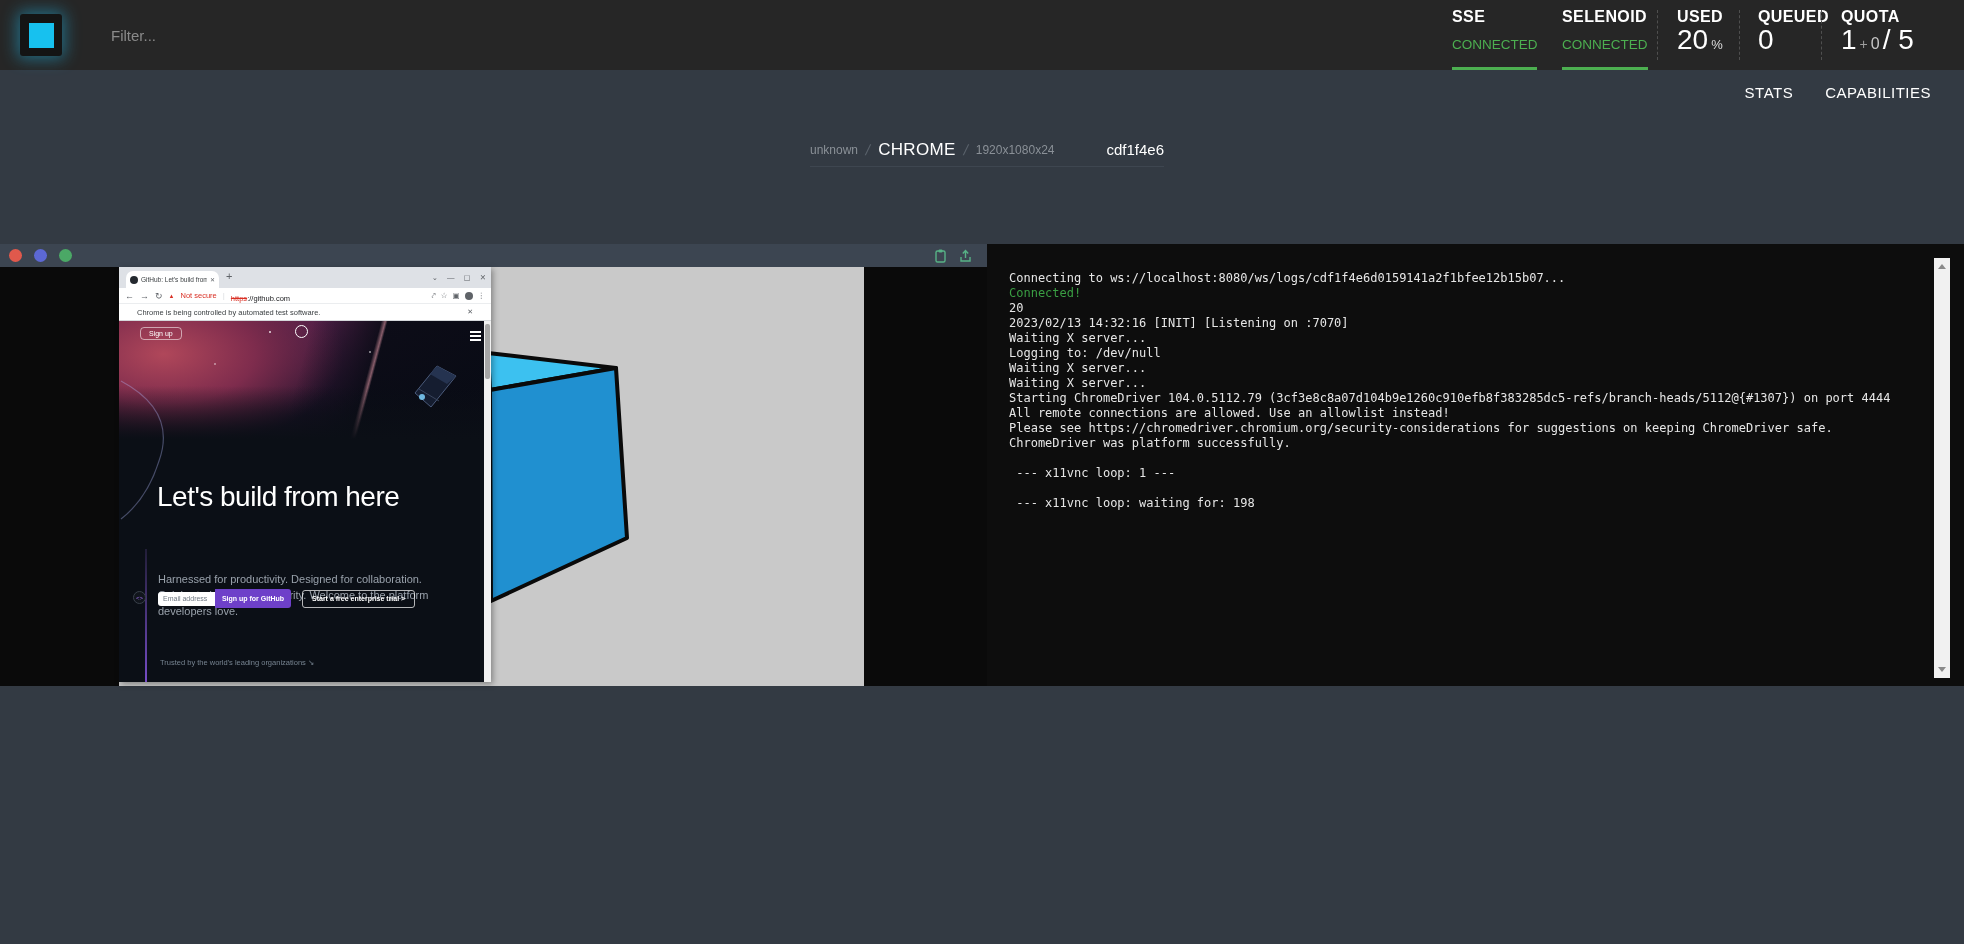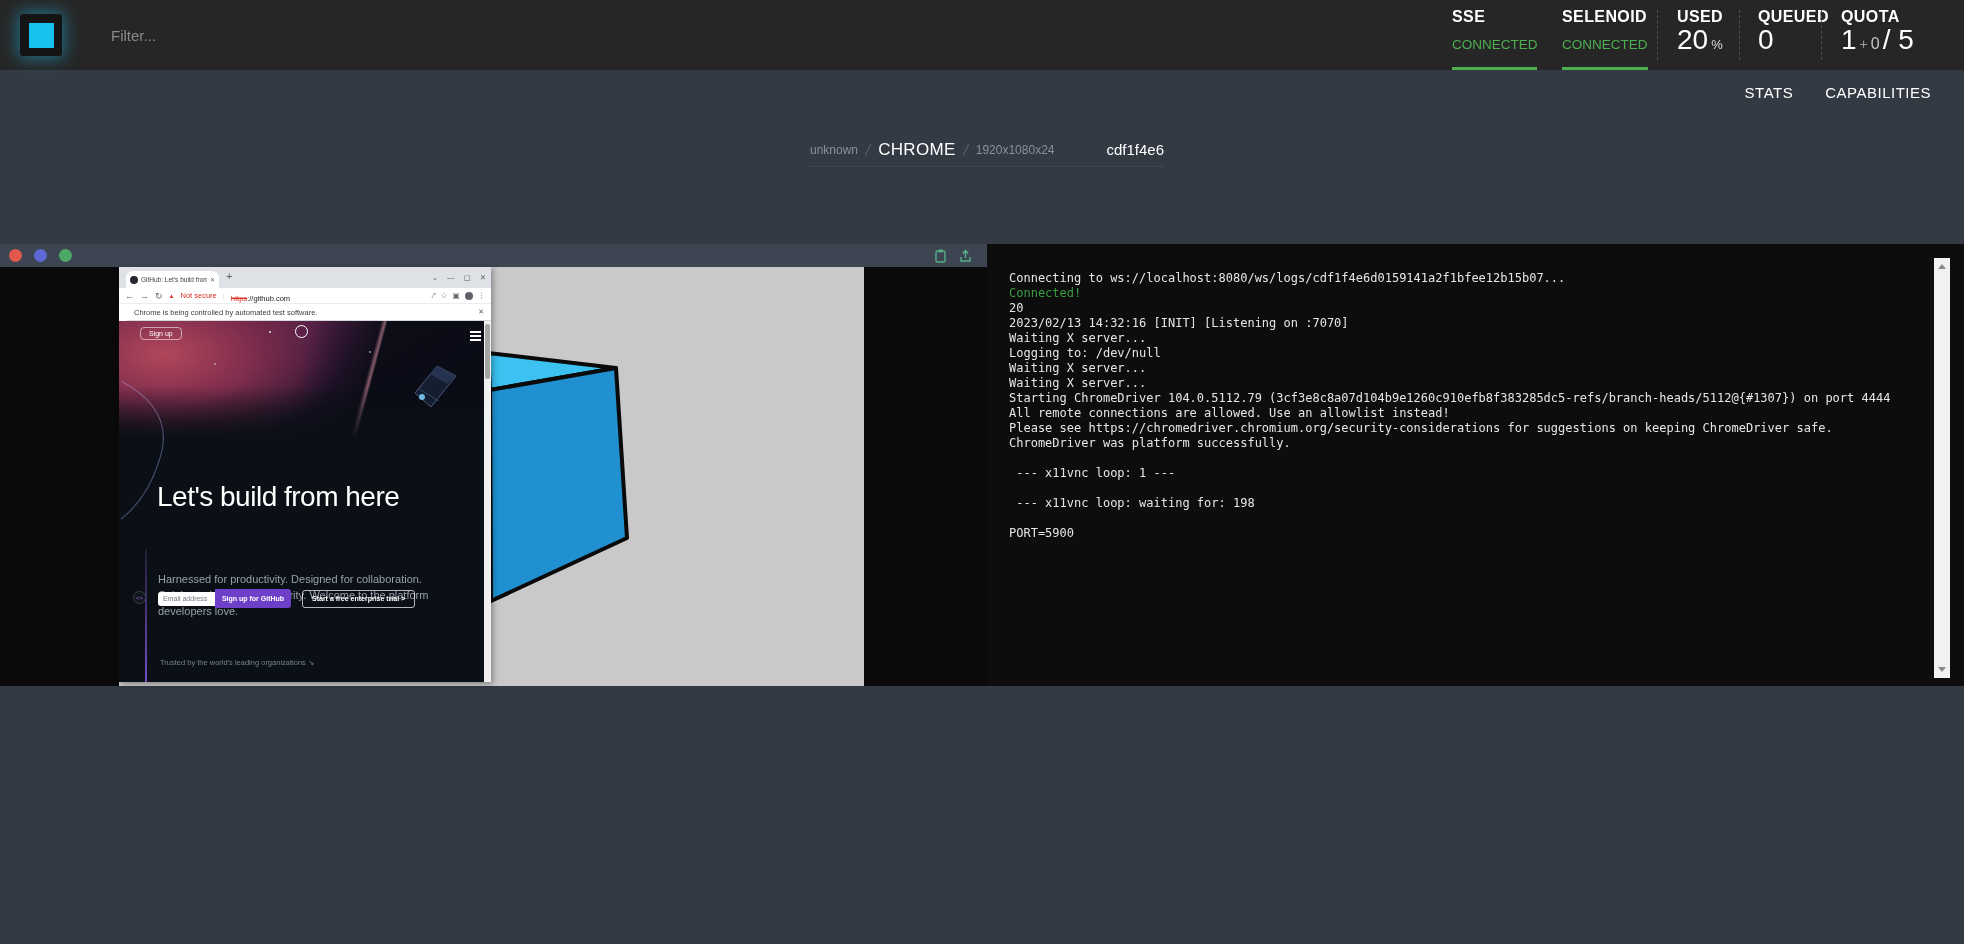--- a/index.html
+++ b/index.html
@@ -70,22 +70,22 @@
   .nav-ic { font-size:9px; color:#5f6368; cursor:pointer; }
   .warn-tri { color:#d93025; font-size:6px; }
   .notsecure { color:#d93025; font-size:7.5px; }
   .url-sep { color:#dadce0; font-size:8px; }
   .https-struck { color:#d93025; font-size:7.5px; text-decoration:line-through; }
   .url-rest { color:#202124; font-size:7.5px; }
   .addr-right { margin-left:auto; display:flex; align-items:center; gap:5px; }
   .addr-right .ic { font-size:7.5px; color:#5f6368; cursor:pointer; }
   .avatar-dot { width:8px; height:8px; border-radius:50%; background:#5f6368; cursor:pointer; }
 
-  .infobar { position:absolute; left:8px; top:37px; right:0; height:17px; background:#ffffff;
-             border-bottom:1px solid #d5d8db; display:flex; align-items:center; padding:0 7px;
+  .infobar { position:absolute; left:0; top:37px; right:0; height:17px; background:#ffffff;
+             border-bottom:1px solid #d5d8db; display:flex; align-items:center; padding:0 18px;
              font-size:7.5px; color:#3c4043; }
   .infobar-close { margin-left:auto; font-size:7px; color:#5f6368; cursor:pointer; }
 
   .gh-page { position:absolute; left:0; top:54px; right:0; bottom:0; background:#0b0f16; overflow:hidden; }
   .hero-art { position:absolute; left:0; top:0; right:0; height:118px;
     background:
       linear-gradient(180deg, rgba(11,15,22,0) 55%, #0b0f16 100%),
       linear-gradient(285deg, transparent 33.4%, rgba(255,172,186,.5) 34%, transparent 35%),
       linear-gradient(285deg, rgba(8,11,20,.92) 0 33%, rgba(8,11,20,0) 52%),
       radial-gradient(ellipse 240px 130px at 12% 28%, #b0475a 0%, #7e2c4d 38%, rgba(40,16,44,0) 75%),
@@ -306,21 +306,20 @@
       <div class="log-line" style="color: rgb(230, 230, 230);">Waiting X server...</div>
       <div class="log-line" style="color: rgb(230, 230, 230);">Starting ChromeDriver 104.0.5112.79 (3cf3e8c8a07d104b9e1260c910efb8f383285dc5-refs/branch-heads/5112@{#1307}) on port 4444</div>
       <div class="log-line" style="color: rgb(230, 230, 230);">All remote connections are allowed. Use an allowlist instead!</div>
       <div class="log-line" style="color: rgb(230, 230, 230);">Please see https://chromedriver.chromium.org/security-considerations for suggestions on keeping ChromeDriver safe.</div>
       <div class="log-line" style="color: rgb(230, 230, 230);">ChromeDriver was platform successfully.</div>
       <div class="log-line" style="color: rgb(230, 230, 230);"></div>
       <div class="log-line" style="color: rgb(230, 230, 230);"> --- x11vnc loop: 1 ---</div>
       <div class="log-line" style="color: rgb(230, 230, 230);"></div>
       <div class="log-line" style="color: rgb(230, 230, 230);"> --- x11vnc loop: waiting for: 198</div>
       <div class="log-line" style="color: rgb(230, 230, 230);"></div>
-      <div class="log-line" style="color: rgb(230, 230, 230);">PORT=5900</div>
     </div>
     <div class="log-scroll">
       <span class="sc-arrow sc-up"></span>
       <span class="sc-arrow sc-down"></span>
     </div>
   </section>
 
 </div>
 
 </body></html>

